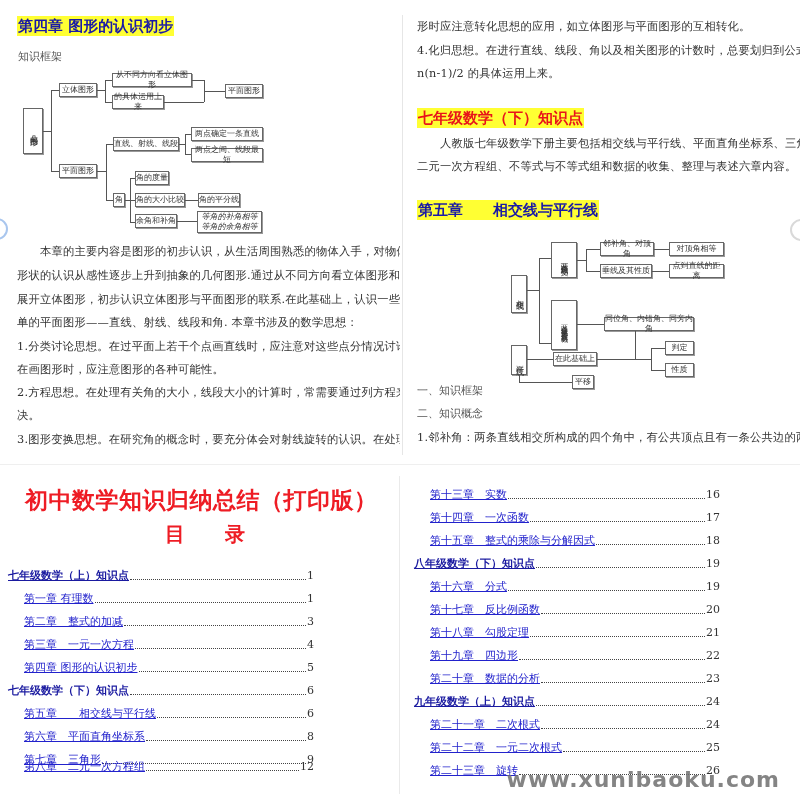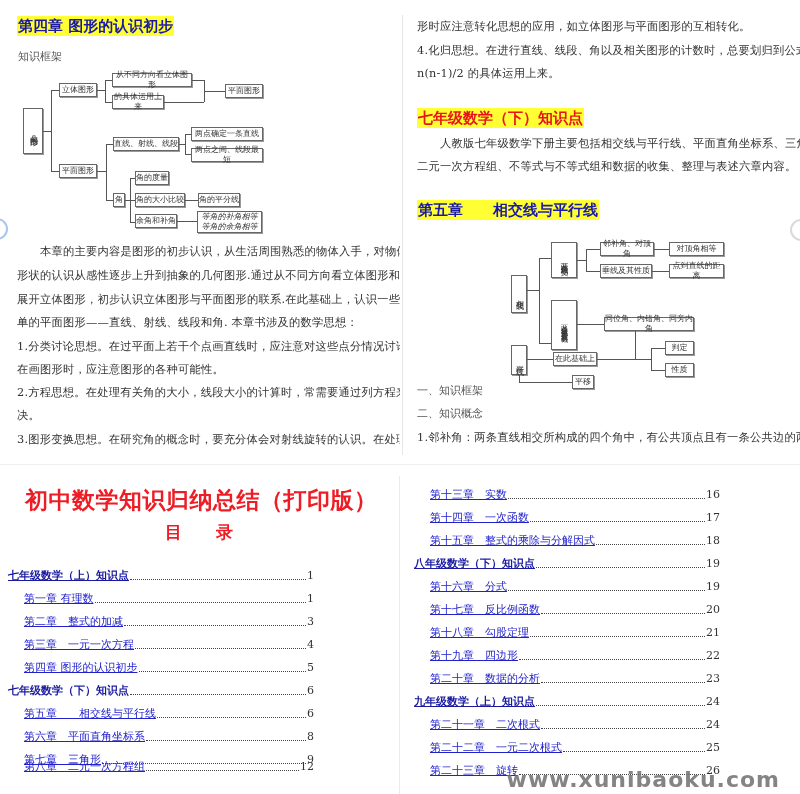--- a/index.html
+++ b/index.html
@@ -166,21 +166,21 @@
   <div class="sub" style="left:14px;top:406px;">二、知识概念</div>
   <div class="txt" style="left:14px;top:430px;">1.邻补角：两条直线相交所构成的四个角中，有公共顶点且有一条公共边的两个</div>
 
   <div class="circle-arrow" style="left:387px;top:219px;border-color:#d9d9d9;"></div>
 </div>
 
 <div class="divider-h" style="left:0;top:464px;width:800px;"></div>
 
 <div class="panel" style="left:0;top:466px;width:800px;height:328px;">
   <div class="toc-title" style="left:25px;top:19px;font-size:23px;letter-spacing:0.5px;">初中数学知识归纳总结（打印版）</div>
-  <div class="toc-title" style="left:165px;top:55px;font-size:17px;font-family:'DejaVu Serif','Liberation Serif',serif;">目　　录</div>
+  <div class="toc-title" style="left:165px;top:55px;font-size:20px;font-family:'DejaVu Serif','Liberation Serif',serif;">目　　录</div>
 
   <div>
     <div class="toc-row" style="left:8px;top:103px;width:306px;">
         <span class="toc-link grade">七年级数学（上）知识点</span>
         <span class="toc-dots"></span>
         <span class="toc-page">1</span>
       </div>
     <div class="toc-row" style="left:24px;top:126px;width:290px;">
         <span class="toc-link">第一章 有理数</span>
         <span class="toc-dots"></span>

